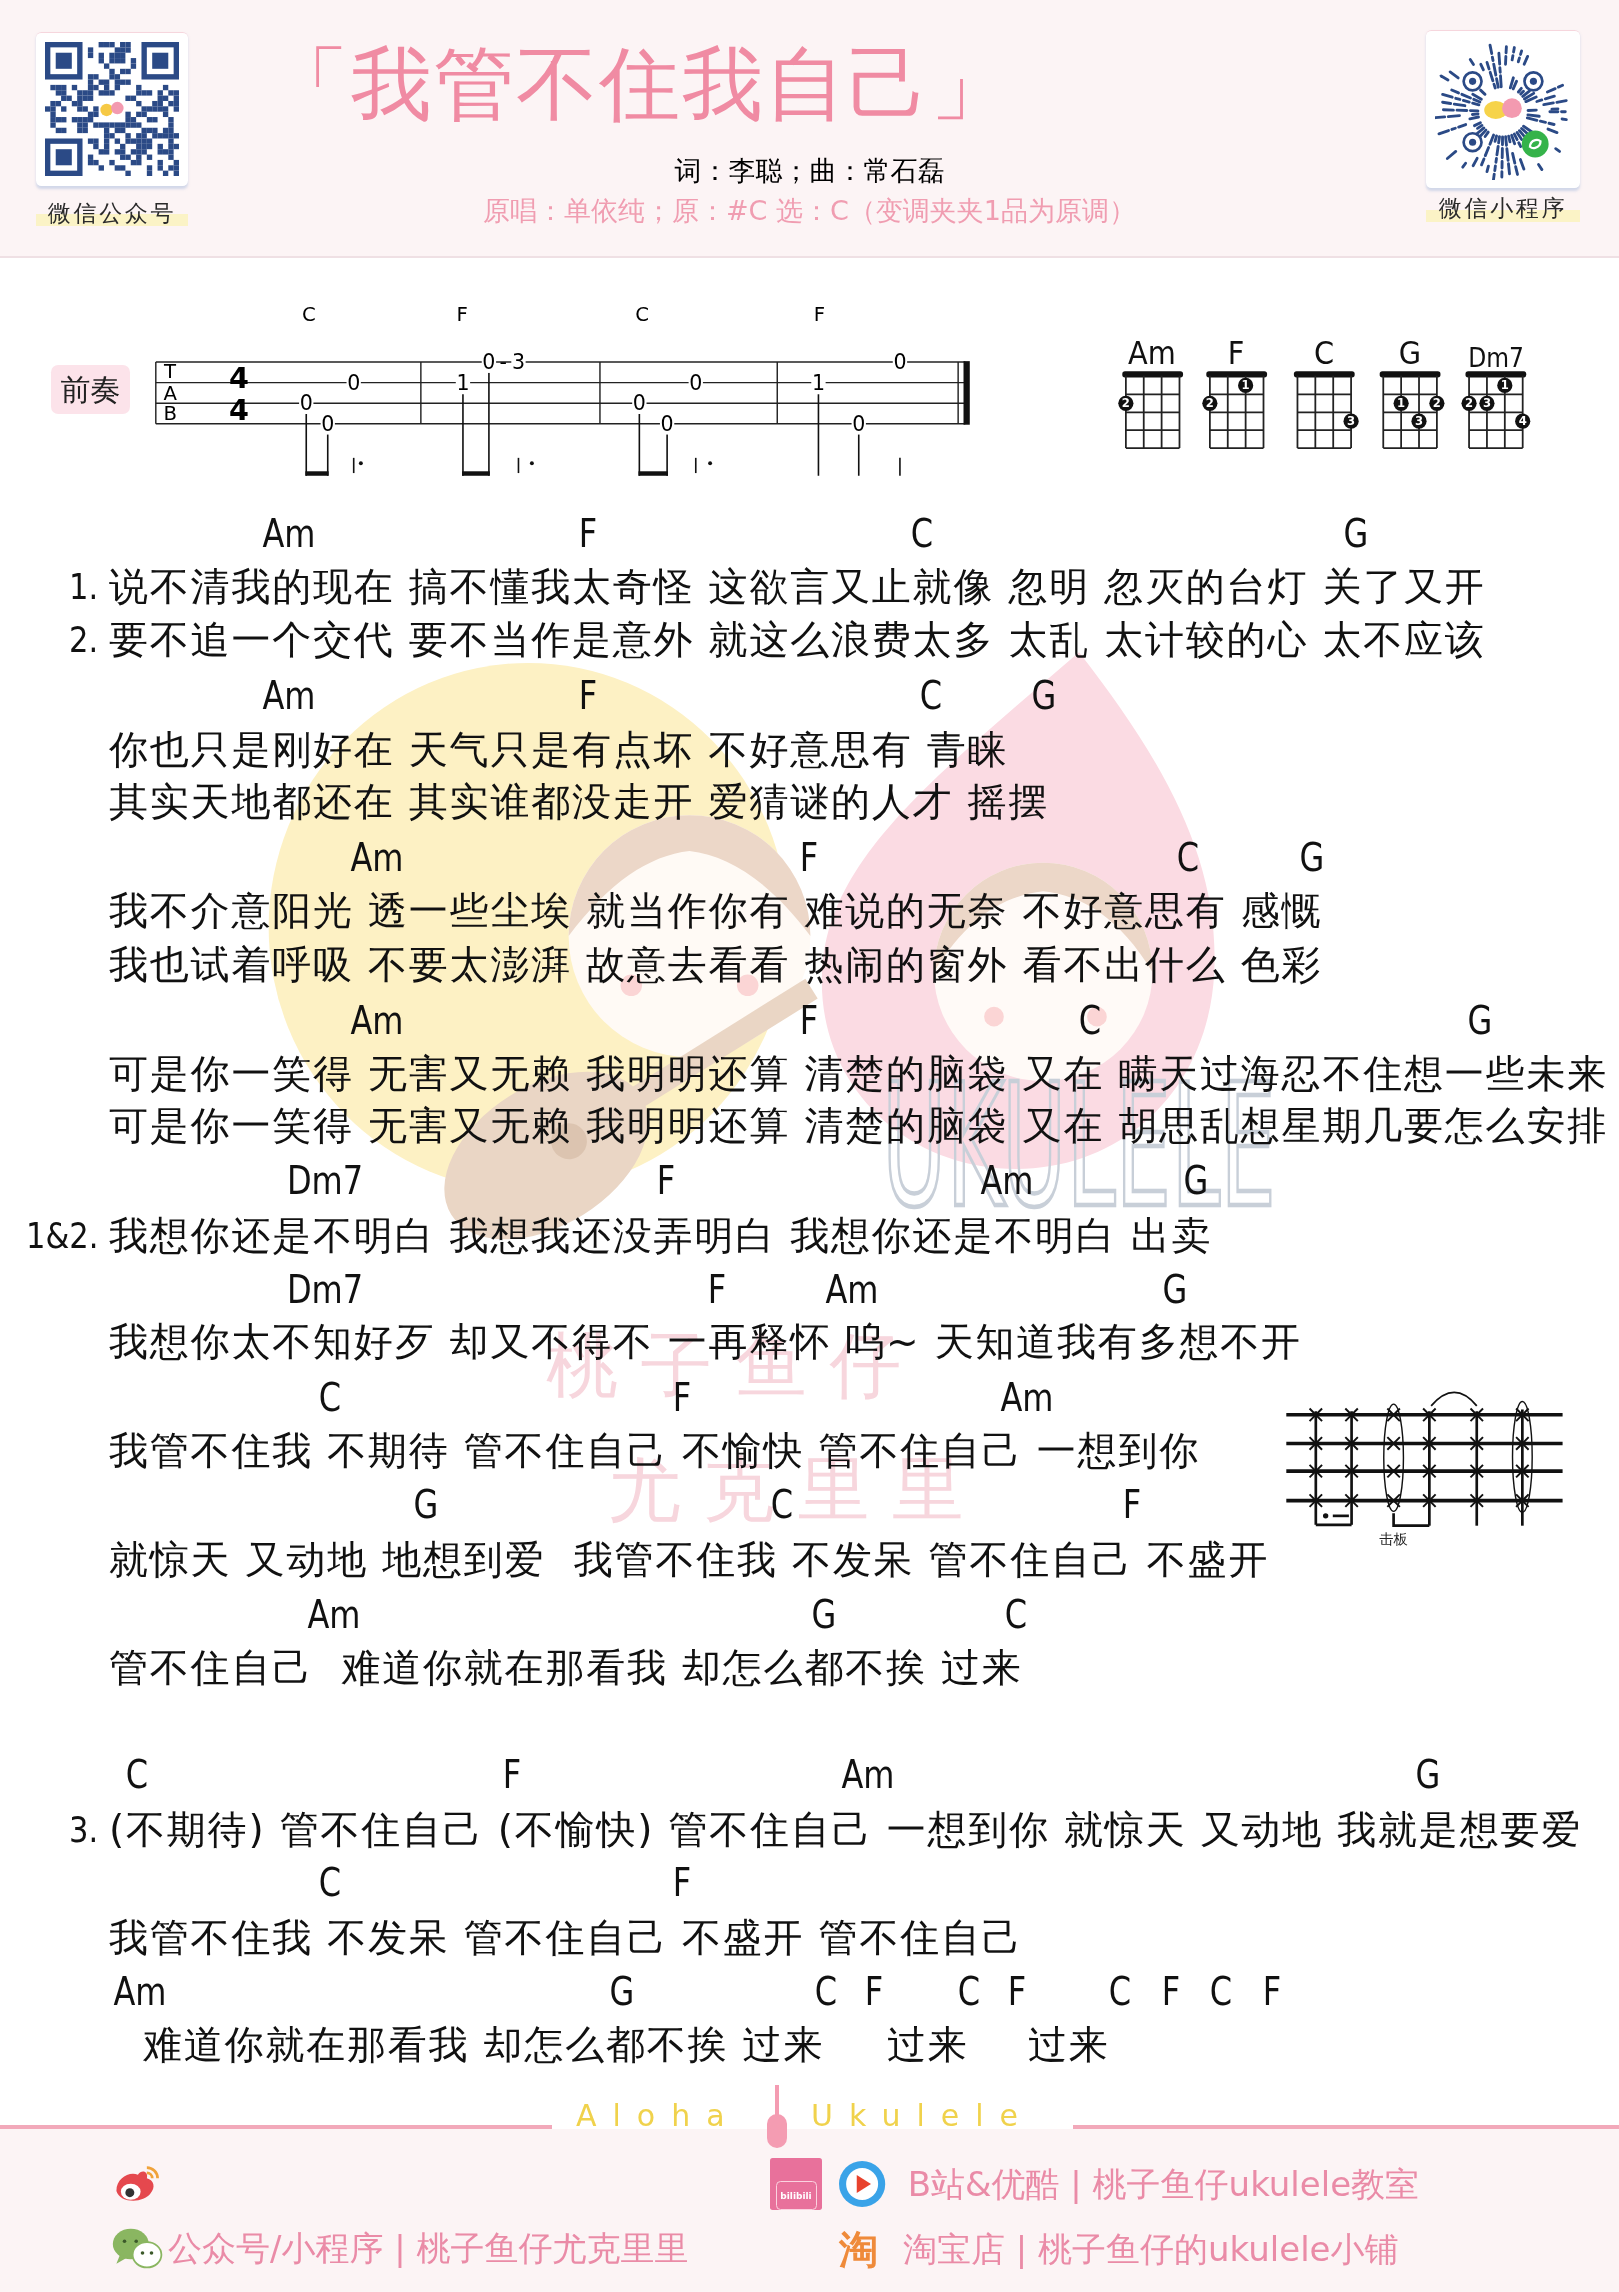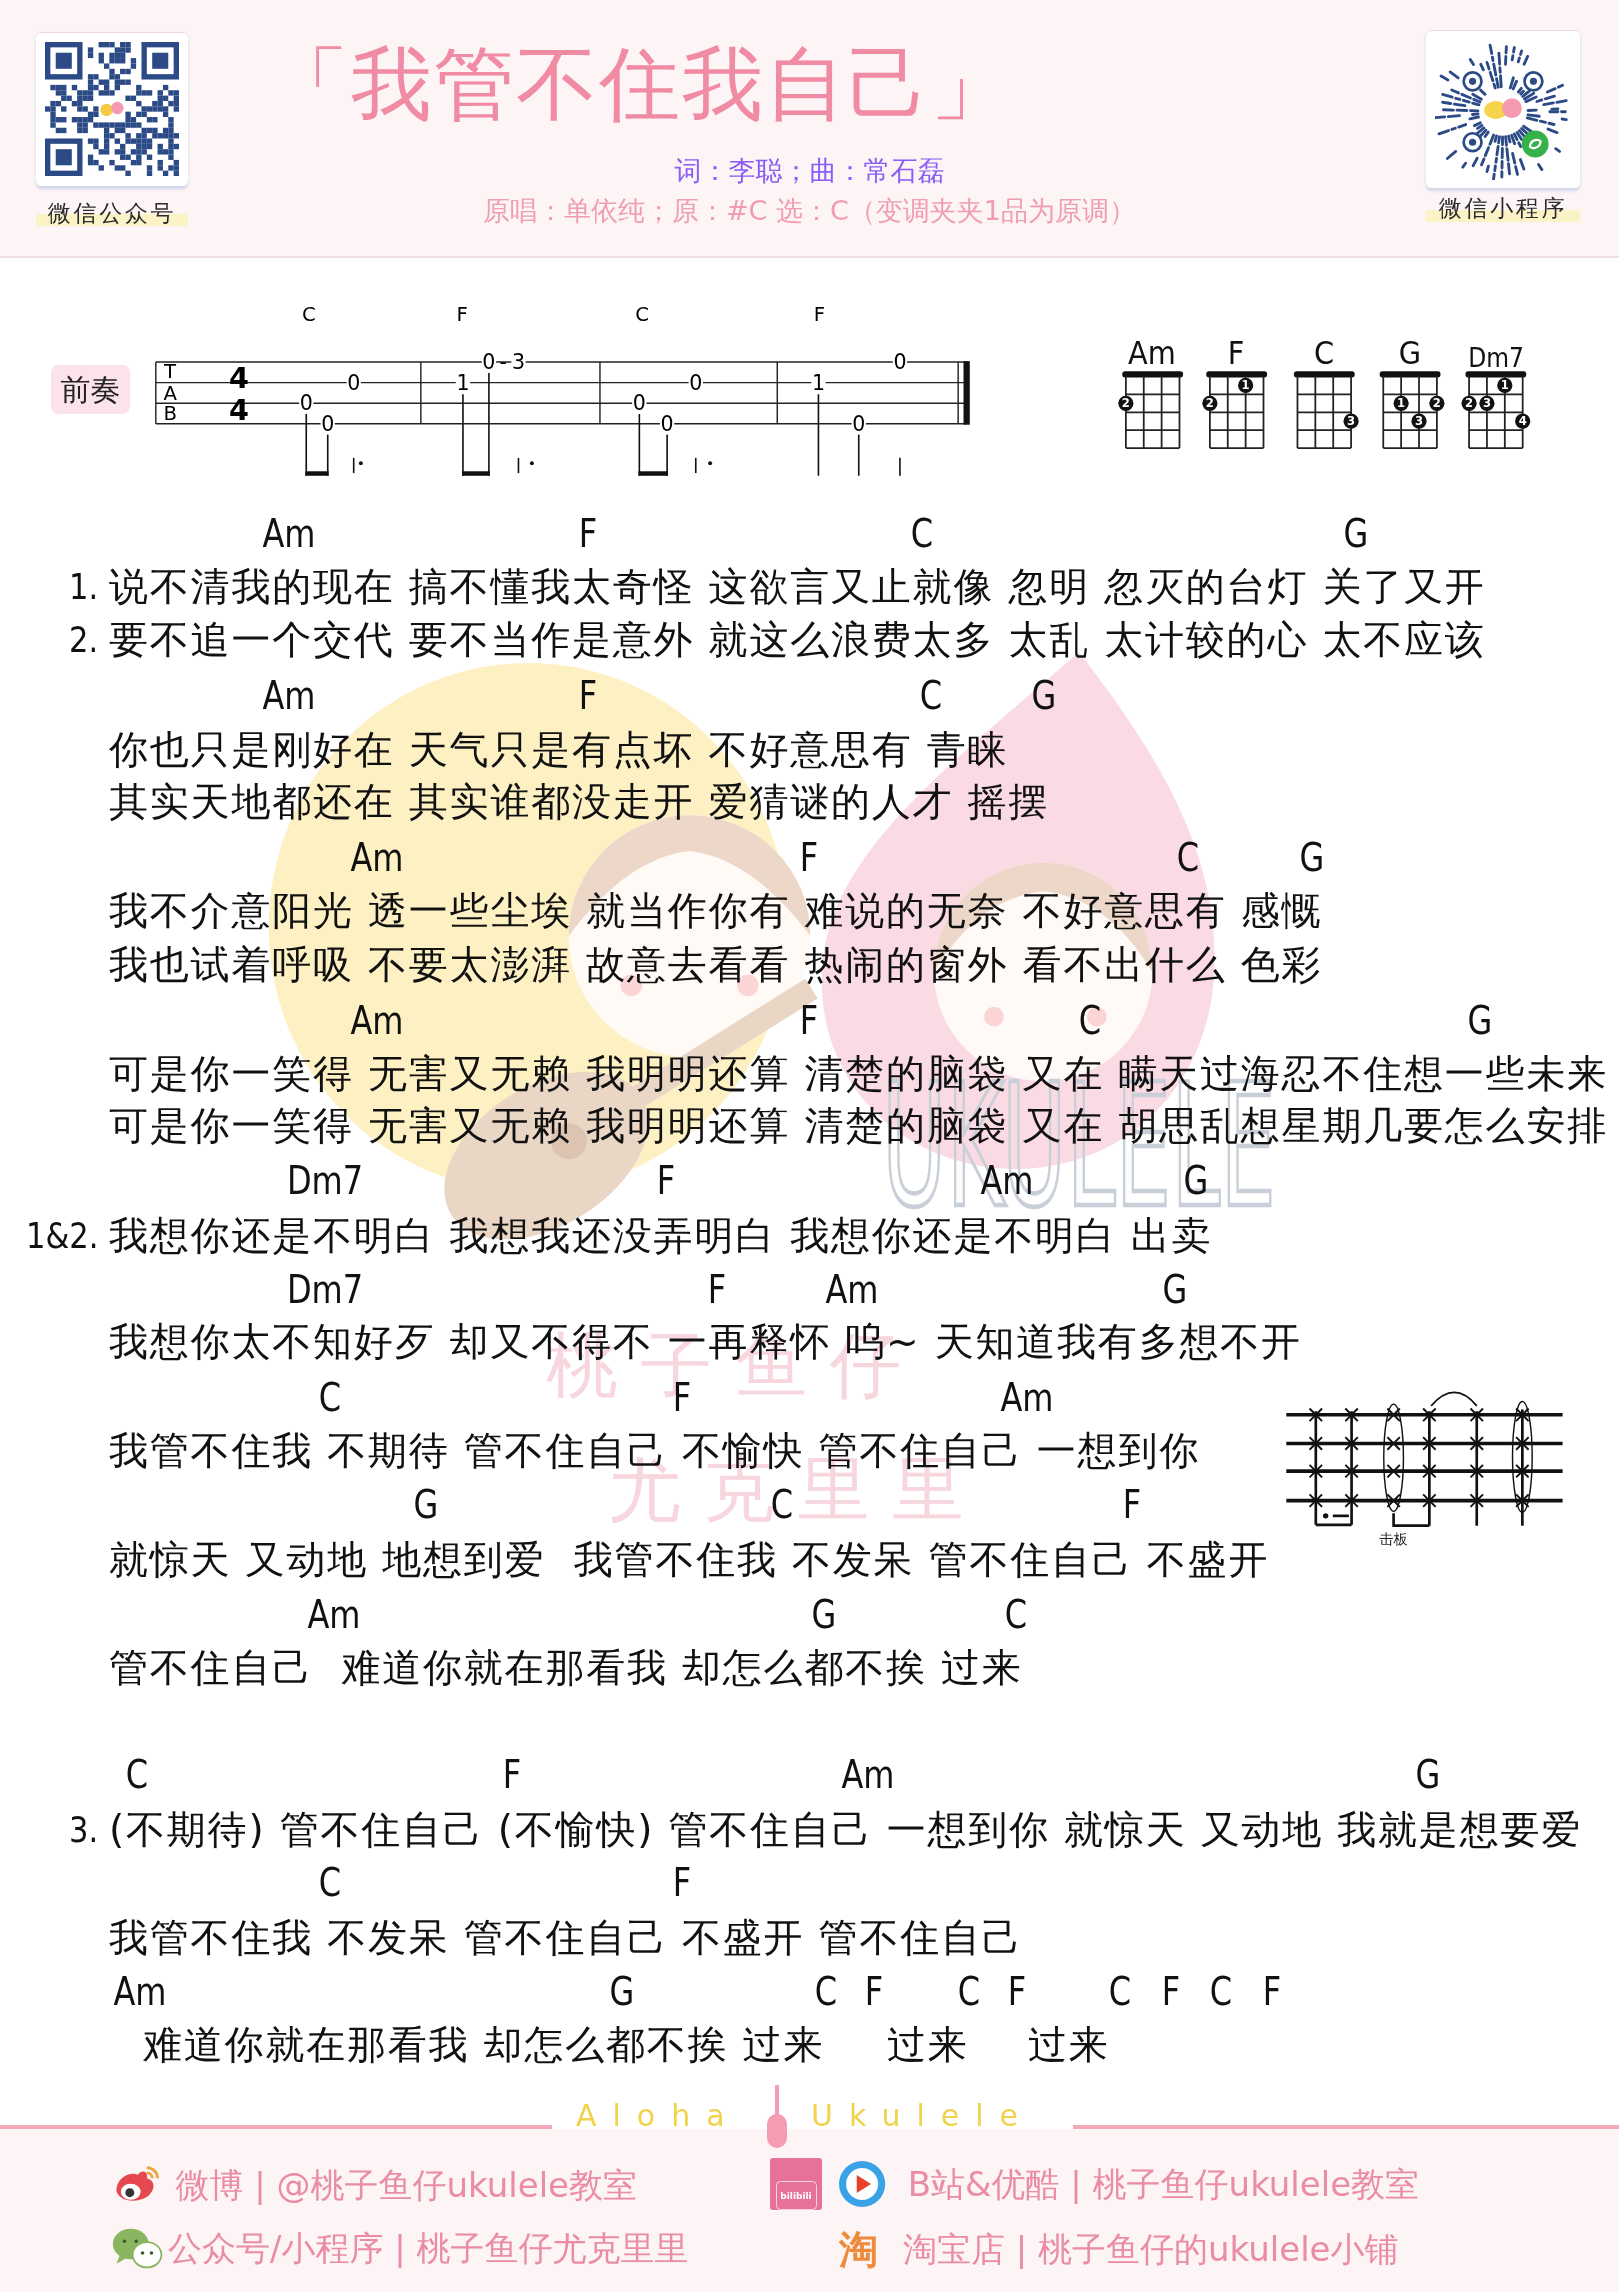--- a/index.html
+++ b/index.html
@@ -1,21 +1,21 @@
 <!DOCTYPE html>
 <html style="font-size:14.3px"><head>
 <meta charset="utf-8">
 <style>
 *{box-sizing:border-box;margin:0;padding:0}
 html,body{width:1619px;height:2293px}
 body{position:relative;overflow:hidden;background:#ffffff;font-family:"DejaVu Sans",sans-serif;color:#111}
 .abs{position:absolute}
 #header{left:0;top:0;width:1619px;height:258px;background:#fcf4f5;border-bottom:2.7px solid #efe0e4}
 #title{left:0;top:34px;width:1281px;text-align:center;font-size:81px;line-height:100px;color:#f08ba3;letter-spacing:1.8px}
-#credits{left:0;top:152px;width:1619px;text-align:center;font-size:27px;line-height:38px;color:#8b5cf6}
+#credits{left:0;top:152px;width:1619px;text-align:center;font-size:27px;line-height:38px;color:#000000}
 #info{left:0;top:192px;width:1619px;text-align:center;font-size:27px;line-height:38px;color:#f09db1}
 .qr-card{background:#fff;border-radius:5.4px;border-top:1.8px solid #f6d6dd;box-shadow:0 2.7px 2.7px rgba(130,160,210,.35)}
 .qr-card svg{position:absolute;left:9px;top:9px}
 .qr-label{font-size:23px;line-height:30px;color:#2a2a2a;text-align:center;letter-spacing:2.7px;background:linear-gradient(to bottom,transparent 55%,#fbf3c6 55%,#fbf3c6 95%,transparent 95%)}
 #intro-badge{left:51px;top:365px;width:79px;height:49px;background:#fce3ea;border-radius:7.2px;font-size:30px;line-height:49px;text-align:center;color:#222}
 .chord{position:absolute;font-size:39px;line-height:50px;height:50px;white-space:nowrap;transform:translateX(-50%) scaleX(.82);color:#111}
 .lyric{position:absolute;font-size:39px;line-height:50px;height:50px;white-space:pre;letter-spacing:1.8px;color:#111}
 .prefix{position:absolute;font-size:36px;line-height:50px;height:50px;white-space:nowrap;color:#111;transform:scaleX(.85);transform-origin:left center}
 .diagram-label{position:absolute;width:72px;text-align:center;font-size:32px;line-height:36px;color:#111;transform:scaleX(.9)}
 #footer-bg{left:0;top:2129px;width:1619px;height:164px;background:#fcf4f5}
@@ -686,21 +686,20 @@
 <div class="abs aloha" style="left:811px">Ukulele</div>
 
 <div class="footer-item" style="left:111px;top:2162px">
   <svg width="52" height="43" viewBox="0 0 58 48">
     <path d="M6 30 C6 16 20 8 30 12 C34 6 42 8 40 16 C48 18 50 26 44 33 C36 44 10 44 6 30Z" fill="#e5484e"></path>
     <ellipse cx="22" cy="31" rx="11" ry="9" fill="#fff"></ellipse>
     <circle cx="21" cy="32" r="5" fill="#333"></circle>
     <path d="M40 4 A12 12 0 0 1 52 16" stroke="#f0a33a" stroke-width="3" fill="none"></path>
     <path d="M40 10 A6 6 0 0 1 46 16" stroke="#f0a33a" stroke-width="3" fill="none"></path>
   </svg>
-  <span class="footer-text" style="margin-left:12.5px">微博 | @桃子鱼仔ukulele教室</span>
 </div>
 
 <div class="footer-item" style="left:770px;top:2158px;height:52px">
   <div class="bili">
     <div class="bili-tv">bilibili</div>
   </div>
   <svg width="50" height="48" viewBox="0 0 56 54" style="margin-left:16px">
     <circle cx="27" cy="27" r="26" fill="#3aa3e8"></circle>
     <circle cx="27" cy="27" r="18" fill="#fff"></circle>
     <path d="M21 17 L37 27 L21 37Z" fill="#e8422d"></path>

